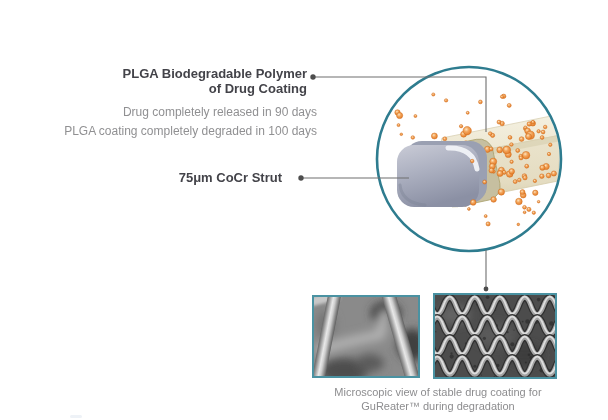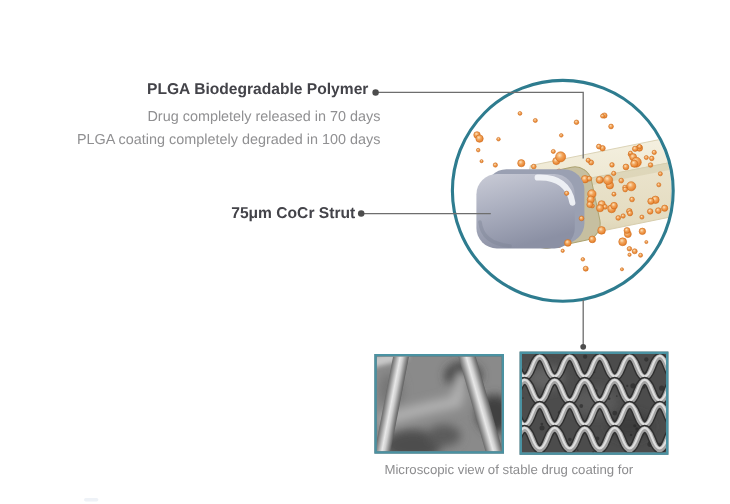--- a/index.html
+++ b/index.html
@@ -4,44 +4,45 @@
 <style>
   html,body{margin:0;padding:0;background:#fff;}
   #canvas{position:relative;width:608px;height:420px;background:#ffffff;overflow:hidden;
           font-family:"Liberation Sans",sans-serif;margin-top:35px;}
   .abs{position:absolute;}
   .callout-title{font-weight:bold;font-size:13px;line-height:15px;color:#434349;text-align:right;}
   .callout-body{font-size:12px;color:#909092;text-align:right;}
   #coating-block{left:40px;top:31px;width:277px;}
   #coating-title{padding-right:10px;}
   #coating-body{margin-top:7px;line-height:19px;}
-  #strut-block{left:54px;top:135px;width:242px;}
+  #strut-block{left:40px;top:135px;width:242px;}
   #strut-body{margin-top:5px;line-height:16.5px;padding-right:12px;}
   #strut-body .sentence{margin-bottom:3px;}
   #illustration-svg{left:366px;top:24px;width:204px;height:196px;}
   #overlay-svg{left:0;top:0;width:608px;height:420px;pointer-events:none;z-index:30;}
   .micrograph{border:2px solid #4a92a2;overflow:hidden;background:#777;}
   #micrograph-left{left:312px;top:260px;width:104px;height:79px;}
   #micrograph-right{left:433px;top:258px;width:120px;height:82px;}
-  #caption{left:302px;top:350px;width:244px;text-align:center;font-size:11px;
+  #caption{left:316px;top:350px;width:244px;text-align:center;font-size:11px;
            line-height:14px;color:#8d8d8f;}
   .watermark{background:#eef2f7;border-radius:2px;}
   #wm-tick{background:#8fb0e4;opacity:.7;}
 </style>
 </head>
 <body>
 
 <div id="canvas">
 
   <div id="coating-block" class="abs">
     <div id="coating-title" class="callout-title">
       <div>PLGA Biodegradable Polymer</div>
+      <div>of Drug Coating</div>
     </div>
     <div id="coating-body" class="callout-body">
-      <div>Drug completely released in 70 days</div>
+      <div>Drug completely released in 90 days</div>
       <div>PLGA coating completely degraded in 100 days</div>
     </div>
   </div>
 
   <div id="strut-block" class="abs">
     <div class="callout-title">75μm CoCr Strut</div>
   </div>
 
   <svg id="illustration-svg" class="abs" viewBox="366 24 204 196" aria-label="cross-section of CoCr stent strut with PLGA drug coating and drug particles">
     <defs>
@@ -307,20 +308,21 @@
           <path d="M-4,50.1 q6.25,17 12.5,0 q6.25,-17 12.5,0 q6.25,17 12.5,0 q6.25,-17 12.5,0 q6.25,17 12.5,0 q6.25,-17 12.5,0 q6.25,17 12.5,0 q6.25,-17 12.5,0 q6.25,17 12.5,0 q6.25,-17 12.5,0 q6.25,17 12.5,0" fill="none" stroke="#dedede" stroke-width="1.8" stroke-linecap="round"></path>
           <path d="M-4,71 q6.25,-17 12.5,0 q6.25,17 12.5,0 q6.25,-17 12.5,0 q6.25,17 12.5,0 q6.25,-17 12.5,0 q6.25,17 12.5,0 q6.25,-17 12.5,0 q6.25,17 12.5,0 q6.25,-17 12.5,0 q6.25,17 12.5,0 q6.25,-17 12.5,0" fill="none" stroke="#303030" stroke-width="7" stroke-linecap="round"></path>
           <path d="M-4,71 q6.25,-17 12.5,0 q6.25,17 12.5,0 q6.25,-17 12.5,0 q6.25,17 12.5,0 q6.25,-17 12.5,0 q6.25,17 12.5,0 q6.25,-17 12.5,0 q6.25,17 12.5,0 q6.25,-17 12.5,0 q6.25,17 12.5,0 q6.25,-17 12.5,0" fill="none" stroke="#a2a2a2" stroke-width="4.6" stroke-linecap="round"></path>
           <path d="M-4,70.1 q6.25,-17 12.5,0 q6.25,17 12.5,0 q6.25,-17 12.5,0 q6.25,17 12.5,0 q6.25,-17 12.5,0 q6.25,17 12.5,0 q6.25,-17 12.5,0 q6.25,17 12.5,0 q6.25,-17 12.5,0 q6.25,17 12.5,0 q6.25,-17 12.5,0" fill="none" stroke="#dedede" stroke-width="1.8" stroke-linecap="round"></path>
         </g>
     </svg>
   </div>
 
   <div id="caption" class="abs">
     <div>Microscopic view of stable drug coating for</div>
+    <div>GuReater™ during degradation</div>
   </div>
 
   <div class="abs watermark" style="left:70px;top:380px;width:12px;height:3px;"></div>
   <div class="abs watermark" style="left:77px;top:395px;width:90px;height:4px;"></div>
   <div class="abs watermark" style="left:73px;top:409px;width:120px;height:4px;"></div>
   <div id="wm-tick" class="abs" style="left:142px;top:407px;width:2px;height:7px;"></div>
 
 </div>
 
 </body></html>

